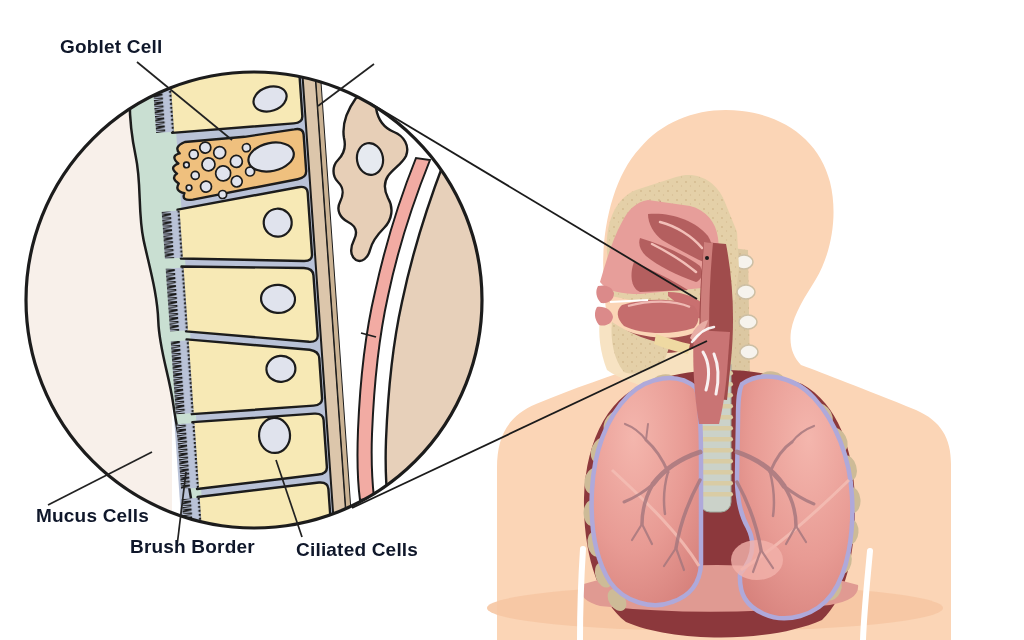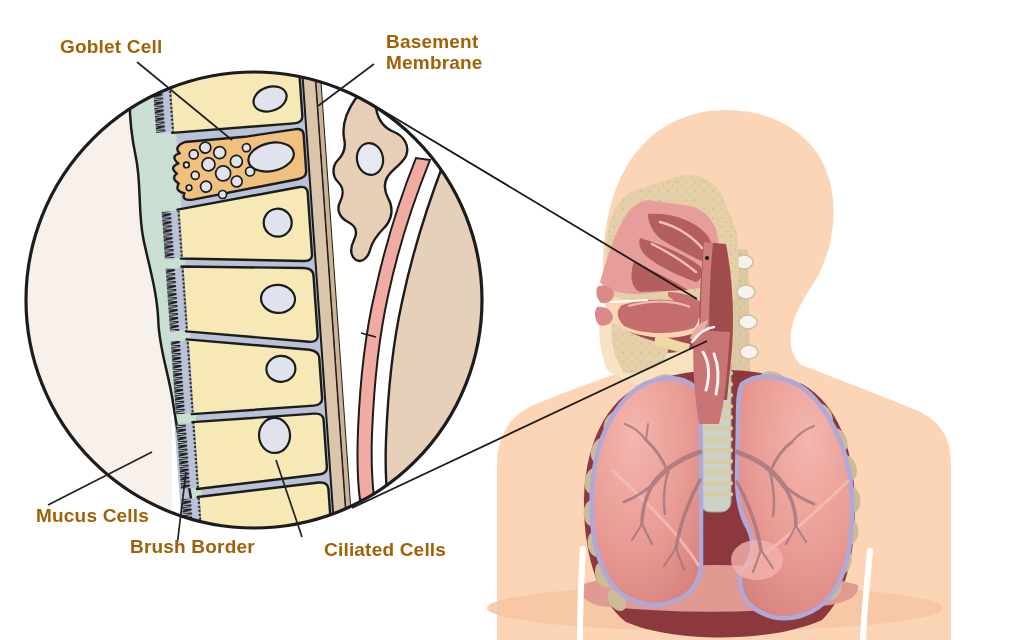--- a/index.html
+++ b/index.html
@@ -1,19 +1,19 @@
 <!DOCTYPE html>
 <html><head>
 <meta charset="utf-8">
 <style>
   html,body{margin:0;padding:0;background:#ffffff;}
   #stage{position:relative;width:1024px;height:640px;background:#ffffff;overflow:hidden;
          font-family:"Liberation Sans",sans-serif;}
   #art{position:absolute;left:0;top:0;}
-  .lbl{position:absolute;font-weight:600;font-size:19px;line-height:21px;color:#a16207;
+  .lbl{position:absolute;font-weight:600;font-size:19px;line-height:21px;color:#0f172a;
        letter-spacing:.2px;white-space:nowrap;}
   .lbl.wrap{white-space:normal;}
 </style>
 </head>
 <body>
 
 <div id="stage">
 <svg id="art" width="1024" height="640" viewBox="0 0 1024 640">
   <defs>
     <clipPath id="circleClip">
@@ -287,17 +287,16 @@
   <g stroke="#222222" stroke-width="1.7">
     <line x1="137" y1="62" x2="232" y2="140"></line>
     <line x1="374" y1="64" x2="318" y2="106"></line>
     <line x1="48" y1="505" x2="152" y2="452"></line>
     <line x1="177" y1="546" x2="186" y2="472"></line>
     <line x1="302" y1="537" x2="276" y2="460"></line>
   </g>
 </svg>
 
 <div class="lbl" style="left:60px;top:36px;">Goblet Cell</div>
-<div class="lbl wrap" style="left:386px;top:31px;width:112px;">Basement Membrane</div>
 <div class="lbl" style="left:36px;top:505px;">Mucus Cells</div>
 <div class="lbl" style="left:130px;top:536px;">Brush Border</div>
-<div class="lbl" style="left:296px;top:539px;margin-left:28px;">Ciliated Cells</div>
+<div class="lbl" style="left:296px;top:539px;">Ciliated Cells</div>
 </div>
 
 </body></html>

